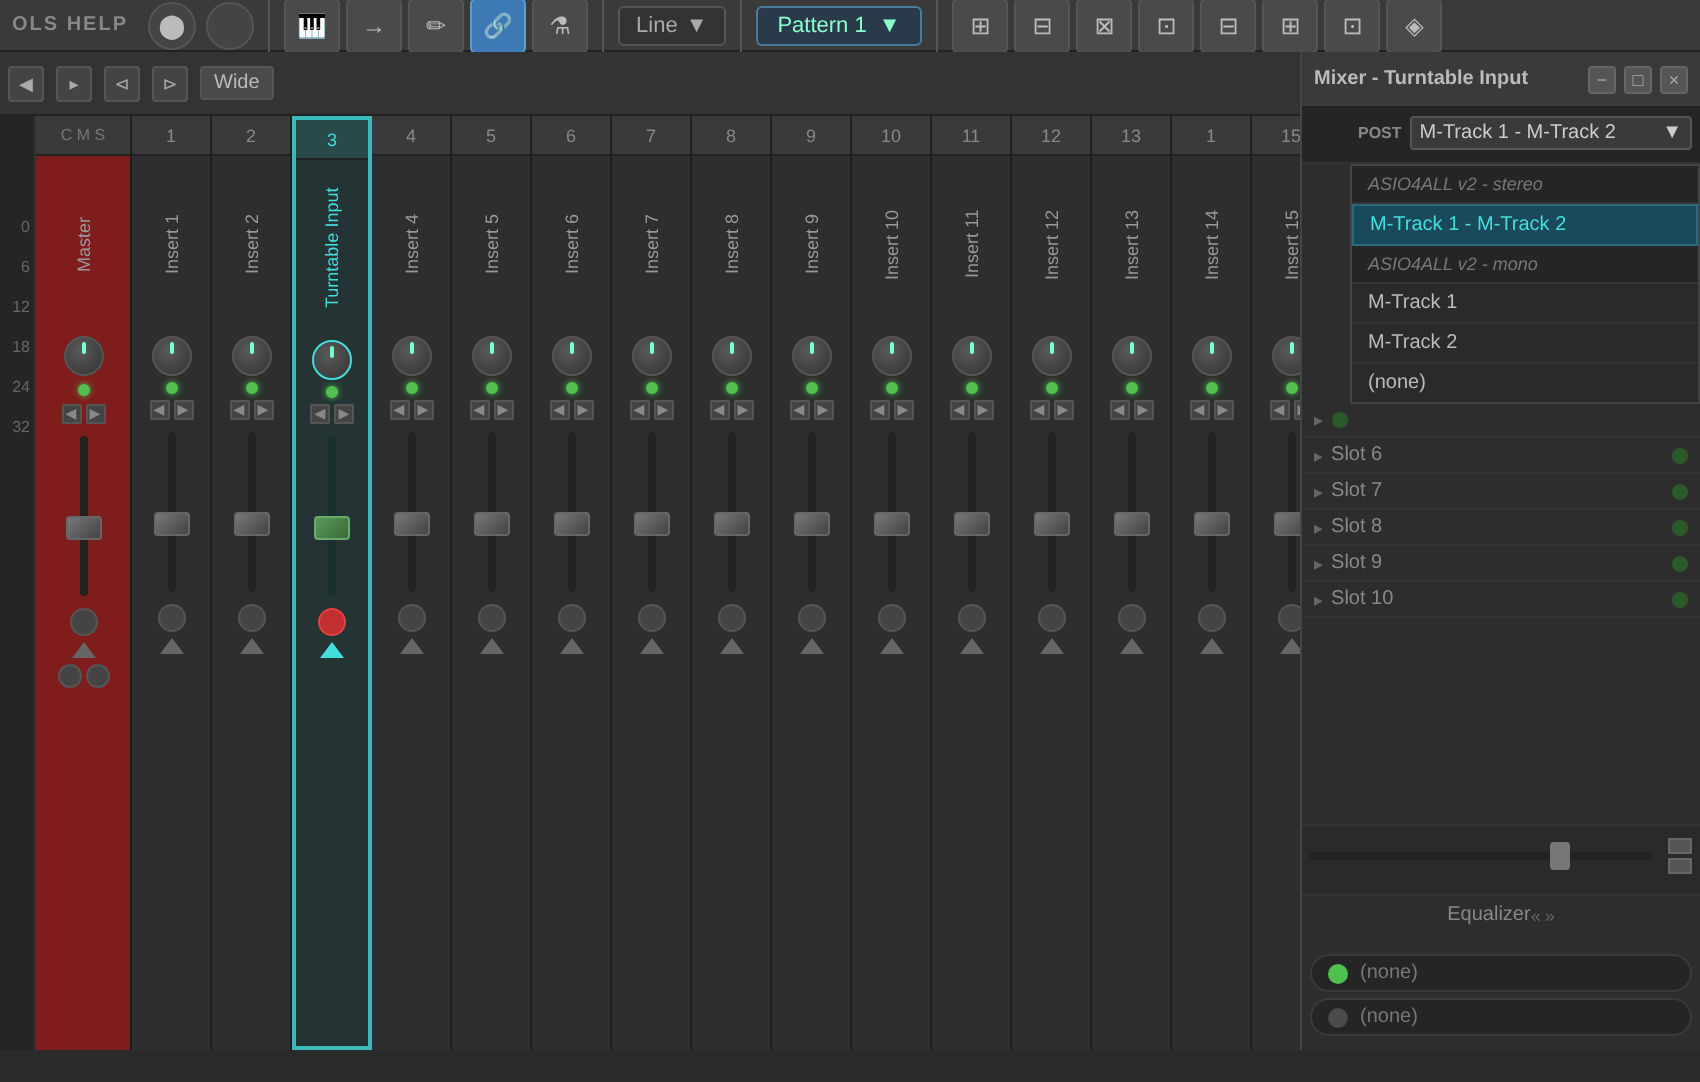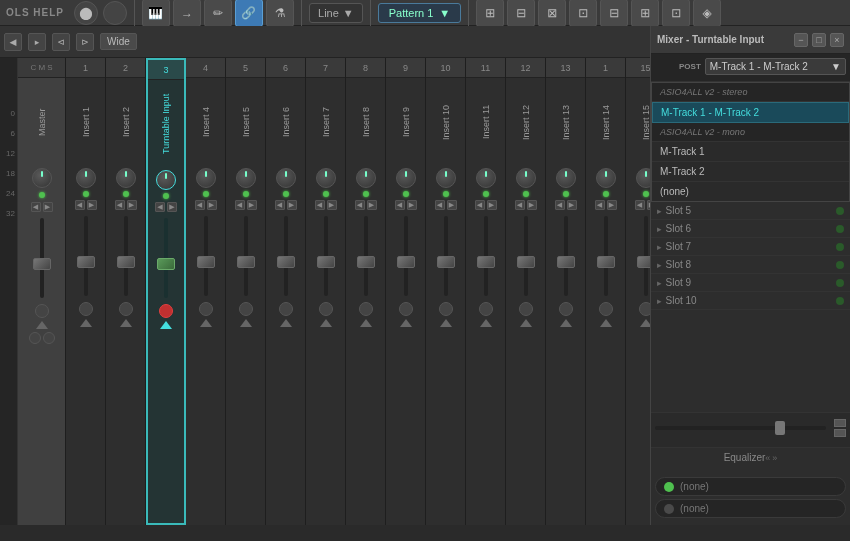--- a/index.html
+++ b/index.html
@@ -571,21 +571,21 @@
         <div class="level-label">0</div>
         <div class="level-label">6</div>
         <div class="level-label">12</div>
         <div class="level-label">18</div>
         <div class="level-label">24</div>
         <div class="level-label">32</div>
       </div>
 
       <div id="channels-scroll">
 
-        <div class="full-channel" style="width:48px; background:#404040;">
+        <div class="full-channel" style="width:48px; background:#7f1d1d;">
           <div class="ch-number" style="font-size:8px; color:#777;">C&nbsp;M&nbsp;S</div>
           <div class="ch-name">Master</div>
           <div class="ch-knob" style="margin-top:2px;"></div>
           <div class="ch-led on" style="margin:2px 0;"></div>
           <div style="display:flex; gap:2px; margin:2px 0;">
             <div class="ch-arrow">◀</div>
             <div class="ch-arrow">▶</div>
           </div>
           <div class="ch-fader-track">
             <div class="ch-fader-handle"></div>
@@ -877,33 +877,32 @@
     <div id="track-selector">
       <div class="track-selector-row">
         <span class="post-label">POST</span>
         <div class="track-selector-dropdown">
           <span>M-Track 1 - M-Track 2</span>
           <span>▼</span>
         </div>
       </div>
     </div>
 
-    <div id="input-dropdown" style="max-height:120px;">
+    <div id="input-dropdown" style="max-height:120px;margin-left:24px;">
       <div class="dropdown-item section-header">ASIO4ALL v2 - stereo</div>
       <div class="dropdown-item selected">M-Track 1 - M-Track 2</div>
       <div class="dropdown-item section-header">ASIO4ALL v2 - mono</div>
       <div class="dropdown-item">M-Track 1</div>
       <div class="dropdown-item">M-Track 2</div>
       <div class="dropdown-item">(none)</div>
     </div>
 
     <div id="slots-section">
       <div class="slot-item">
         <span class="slot-arrow">▸</span>
-        <span class="slot-label">Slot 5</span>
         <div class="slot-led dim"></div>
       </div>
       <div class="slot-item">
         <span class="slot-arrow">▸</span>
         <span class="slot-label">Slot 6</span>
         <div class="slot-led dim"></div>
       </div>
       <div class="slot-item">
         <span class="slot-arrow">▸</span>
         <span class="slot-label">Slot 7</span>

